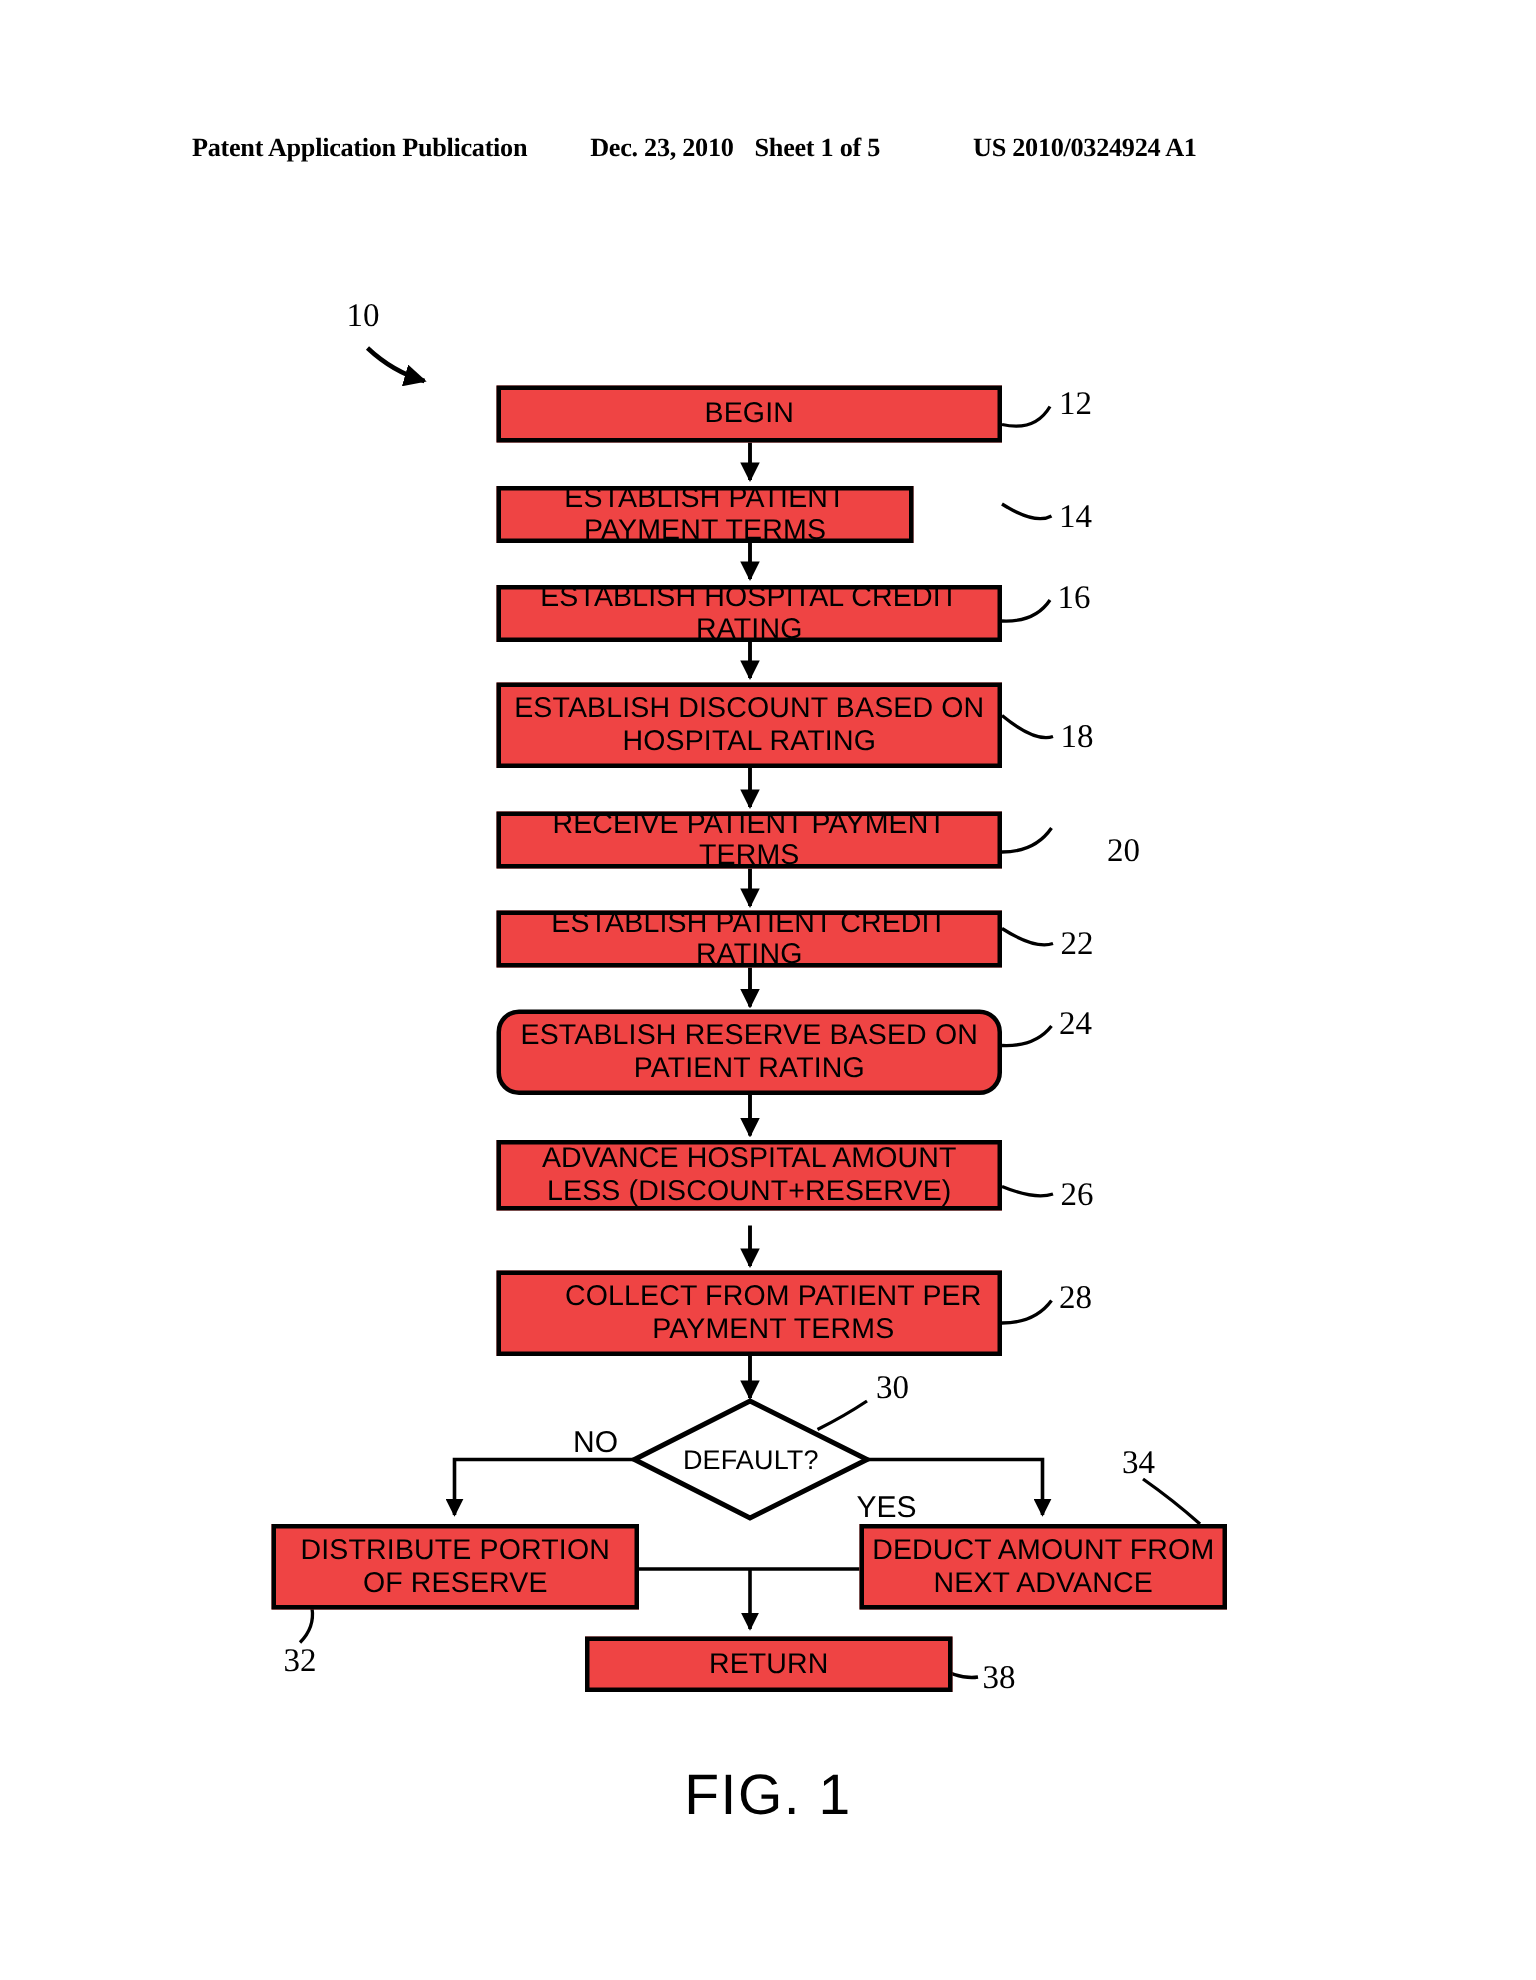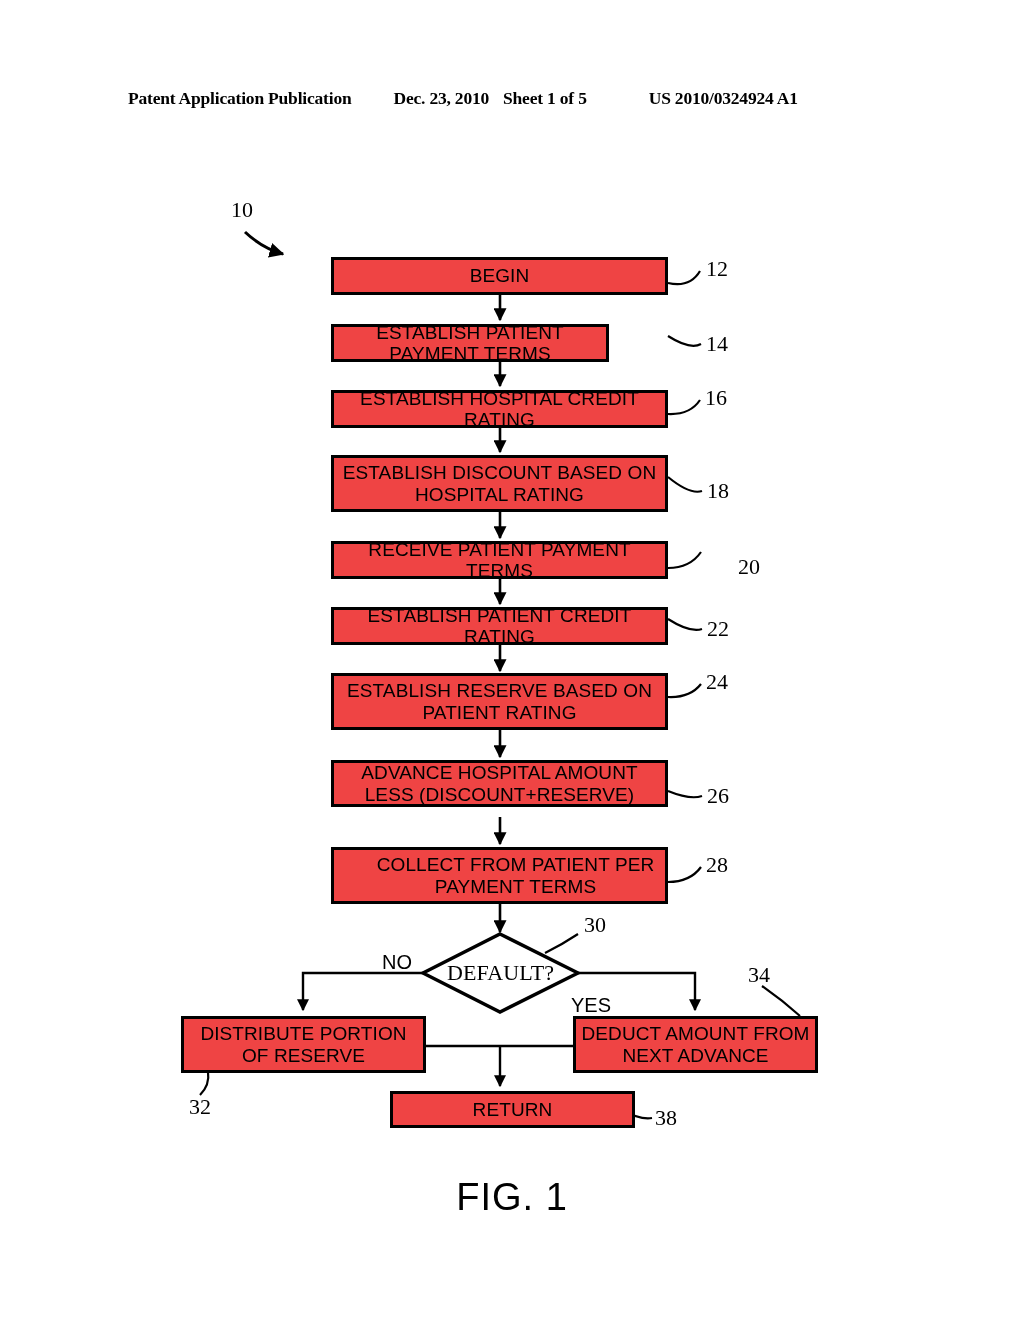--- a/index.html
+++ b/index.html
@@ -76,23 +76,22 @@
     height: 78px;
   }
   #decision-node .diamond-label {
     position: absolute;
     left: 0; top: 0;
     width: 155px;
     height: 78px;
     display: flex;
     align-items: center;
     justify-content: center;
-    font-size: 22px;
+    font-size: 18px;
     letter-spacing: 0.1px;
-    font-family: Liberation Serif, serif;
   }
 
   
   .ref {
     position: absolute;
     font-family: "Liberation Serif", serif;
     font-size: 22px;
     color: #000;
     white-space: nowrap;
   }
@@ -201,21 +200,21 @@
   <div class="node" style="left:331px; top:455px;  width:337px; height:57px;">ESTABLISH DISCOUNT BASED ON
 HOSPITAL RATING</div>
   <div class="ref" style="left:707px; top:478px;">18</div>
 
   <div class="node" style="left:331px; top:541px;  width:337px; height:38px;">RECEIVE PATIENT PAYMENT TERMS</div>
   <div class="ref" style="left:706px; top:554px;margin-left:32px;">20</div>
 
   <div class="node" style="left:331px; top:607px;  width:337px; height:38px;">ESTABLISH PATIENT CREDIT RATING</div>
   <div class="ref" style="left:707px; top:616px;">22</div>
 
-  <div class="node" style="left:331px; top:673px;  width:337px; height:57px;">ESTABLISH RESERVE BASED ON
+  <div class="node" style="left:331px; top:673px;  width:337px; height:57px;border-radius:15px;">ESTABLISH RESERVE BASED ON
 PATIENT RATING</div>
   <div class="ref" style="left:706px; top:669px;">24</div>
 
   <div class="node" style="left:331px; top:760px;  width:337px; height:47px;">ADVANCE HOSPITAL AMOUNT
 LESS (DISCOUNT+RESERVE)</div>
   <div class="ref" style="left:707px; top:783px;">26</div>
 
   <div class="node" style="left:331px; top:847px;  width:337px; height:57px;padding-left:32px;">COLLECT FROM PATIENT PER
 PAYMENT TERMS</div>
   <div class="ref" style="left:706px; top:852px;">28</div>

